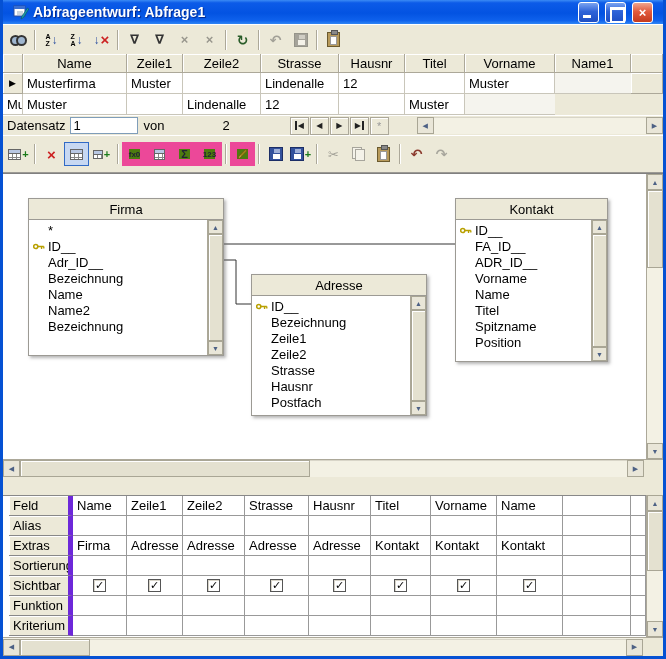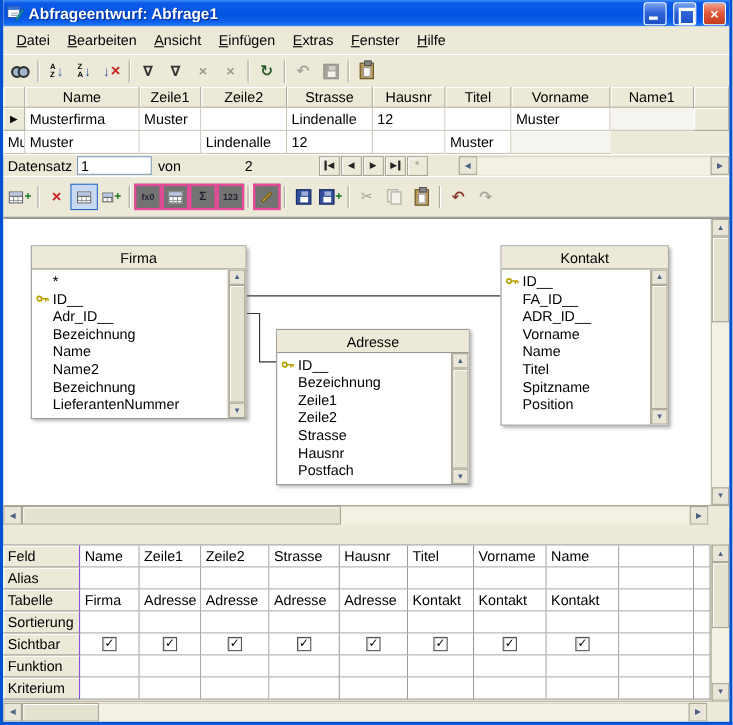--- a/index.html
+++ b/index.html
@@ -4,21 +4,21 @@
 <style>
   * { margin:0; padding:0; box-sizing:border-box; }
   html,body { background:#fff; }
   body { font-family:"Liberation Sans","DejaVu Sans",sans-serif; font-size:13px; color:#000; }
 
   .window { width:666px; height:659px; display:flex; flex-direction:column; overflow:hidden;
             background:#ECE9D8; border-left:3px solid #0551D3; border-right:3px solid #0551D3;
             border-bottom:3px solid #0551D3; position:relative; }
 
   
-  .titlebar { height:24px; flex:0 0 24px; display:flex; align-items:center; gap:4px; padding:0 3px;
+  .titlebar { height:24px; flex:0 0 24px; display:flex; align-items:center; gap:4px; padding:0 10px;
       background:linear-gradient(180deg,#3B8BF5 0%,#0C5BE8 12%,#0353E2 55%,#0E61EC 85%,#2F86F5 100%); }
   .title-icon { width:16px; height:16px; flex:0 0 16px; }
   .title-text { flex:1; color:#fff; font-weight:bold; font-size:14px; text-shadow:1px 1px 1px #00268C;
       white-space:nowrap; overflow:hidden; }
   .wbtn { width:21px; height:21px; margin-left:2px; border:1px solid #fff; border-radius:3px;
       display:flex; align-items:center; justify-content:center; color:#fff; font-weight:bold; font-size:13px;
       background:linear-gradient(180deg,#7AA3F0,#2E63D8 45%,#1E4FC4); position:relative; }
   .wbtn.close { background:linear-gradient(180deg,#F0A58E,#E25A3C 45%,#C43A1E); }
   .wbtn.min::after { content:""; position:absolute; left:4px; bottom:4px; width:8px; height:3px; background:#fff; }
   .wbtn.max::after { content:""; position:absolute; left:4px; top:4px; width:11px; height:11px;
@@ -30,21 +30,21 @@
   .menu-item::first-letter { text-decoration:underline; }
 
   
   .toolbar { display:flex; align-items:center; padding:2px 3px; background:#ECE9D8;
       border-top:1px solid #FFFFFF; }
   .toolbar.tb1 { height:30px; flex:0 0 30px; }
   .toolbar.tb2 { height:38px; flex:0 0 38px; border-bottom:1px solid #9C9A94; }
   .tbtn { width:25px; height:24px; display:flex; align-items:center; justify-content:center;
       border:1px solid transparent; position:relative; }
   .tbtn.gray { opacity:.45; filter:grayscale(1); }
-  .tbtn.pressed { background:#737373; border:2px solid #ec4899; }
+  .tbtn.pressed { background:#4d7c0f; border:7px solid #ec4899; }
   .tbtn.active { background:#C7D8F2; border:1px solid #316AC5; }
   .tsep { width:2px; height:20px; margin:0 3px; border-left:1px solid #ACA899; border-right:1px solid #fff; }
 
   .ic-binoc { position:relative; width:17px; height:9px; }
   .ic-binoc::before,.ic-binoc::after { content:""; position:absolute; top:0; width:7px; height:7px;
       border:2px solid #333; border-radius:50%; background:#9fb6cf; }
   .ic-binoc::before{ left:0; } .ic-binoc::after{ right:0; }
   .ic-sort { display:flex; align-items:center; gap:1px; }
   .ic-sort .ltr { display:flex; flex-direction:column; font-size:7px; line-height:7px; font-weight:bold; }
   .ic-sort .ltr i { font-style:normal; }
@@ -133,22 +133,22 @@
   .hscroll { flex:0 0 17px; display:flex; align-items:center; background:#F3F1E4; border-top:1px solid #ACA899; }
   .hscroll .corner { flex:0 0 19px; height:17px; background:#ECE9D8; }
 
   .gap { flex:0 0 18px; background:#ECE9D8; }
 
   
   .qwrap { flex:0 0 142px; display:flex; }
   .querygrid { flex:1; display:grid; background:#fff; border-top:1px solid #888;
       grid-template-columns:70px 54px 56px 62px 64px 62px 60px 66px 66px 68px minmax(0,1fr);
       grid-template-rows:repeat(7,20px); font-size:13px; }
-  .qg-h { background:#ECE9D8; border-right:1px solid #6d28d9; border-bottom:1px solid #888;
-      box-shadow:inset 1px 1px 0 #fff; display:flex; align-items:center; padding:8px 4px; white-space:nowrap; overflow:hidden; }
+  .qg-h { background:#ECE9D8; border-right:5px solid #6d28d9; border-bottom:1px solid #888;
+      box-shadow:inset 1px 1px 0 #fff; display:flex; align-items:center; padding:8px 4px; white-space:nowrap; overflow:hidden;margin-left:6px; }
   .qg-c { background:#fff; border-right:1px solid #999; border-bottom:1px solid #999;
       display:flex; align-items:center; padding:0 4px; overflow:hidden; white-space:nowrap; }
   .qg-c.center { justify-content:center; padding:0; }
   .cb { width:13px; height:13px; background:#fff; border:1px solid #555; box-shadow:inset 1px 1px 0 #D8D4C8;
       display:flex; align-items:center; justify-content:center; }
   .cb .tick { visibility:hidden; font-size:11px; line-height:11px; font-weight:bold; }
   .cb.checked .tick { visibility:visible; }
 
   .bottombar { flex:0 0 18px; display:flex; align-items:center; background:#F3F1E4; border-top:1px solid #ACA899; }
   .bottombar .corner { flex:0 0 20px; height:18px; background:#ECE9D8; }
@@ -166,29 +166,20 @@
       <rect x="1" y="2" width="11" height="3" fill="#3B6FD0"></rect>
       <path d="M4 8h6M4 10h6" stroke="#9AB" stroke-width="1"></path>
       <path d="M14.5 4 9 12l-1 3 2.6-1.6L15.8 5z" fill="#1B9AAA" stroke="#0A5560" stroke-width=".6"></path>
     </svg>
     <span class="title-text">Abfrageentwurf: Abfrage1</span>
     <span class="wbtn min"></span>
     <span class="wbtn max"></span>
     <span class="wbtn close">×</span>
   </div>
 
-  <div class="menubar">
-    <span class="menu-item">Datei</span>
-    <span class="menu-item">Bearbeiten</span>
-    <span class="menu-item">Ansicht</span>
-    <span class="menu-item">Einfügen</span>
-    <span class="menu-item">Extras</span>
-    <span class="menu-item">Fenster</span>
-    <span class="menu-item">Hilfe</span>
-  </div>
 
   <div class="toolbar tb1">
     <div class="tbtn">
         <span class="ic-binoc"></span>
       </div>
     <div class="tsep"></div>
     <div class="tbtn">
       <span class="ic-sort">
         <span class="ltr">
             <i>A</i>
@@ -405,24 +396,20 @@
                 <span>Name</span>
               </div>
             <div class="fld">
                 <span class="keyc"></span>
                 <span>Name2</span>
               </div>
             <div class="fld">
                 <span class="keyc"></span>
                 <span>Bezeichnung</span>
               </div>
-            <div class="fld">
-                <span class="keyc"></span>
-                <span>LieferantenNummer</span>
-              </div>
           </div>
           <div class="sbv2">
             <span class="sb-b">
                 <span>▲</span>
               </span>
             <span class="fill-thumb"></span>
             <span class="sb-b">
                 <span>▼</span>
               </span>
           </div>
@@ -580,21 +567,21 @@
       <div class="qg-c"></div>
       <div class="qg-c"></div>
       <div class="qg-c"></div>
       <div class="qg-c"></div>
       <div class="qg-c"></div>
       <div class="qg-c"></div>
       <div class="qg-c"></div>
       <div class="qg-c"></div>
       <div class="qg-c"></div>
 
-      <div class="qg-h">Tabelle</div>
+      <div class="qg-h">Extras</div>
       <div class="qg-c">Firma</div>
       <div class="qg-c">Adresse</div>
       <div class="qg-c">Adresse</div>
       <div class="qg-c">Adresse</div>
       <div class="qg-c">Adresse</div>
       <div class="qg-c">Kontakt</div>
       <div class="qg-c">Kontakt</div>
       <div class="qg-c">Kontakt</div>
       <div class="qg-c"></div>
       <div class="qg-c"></div>

